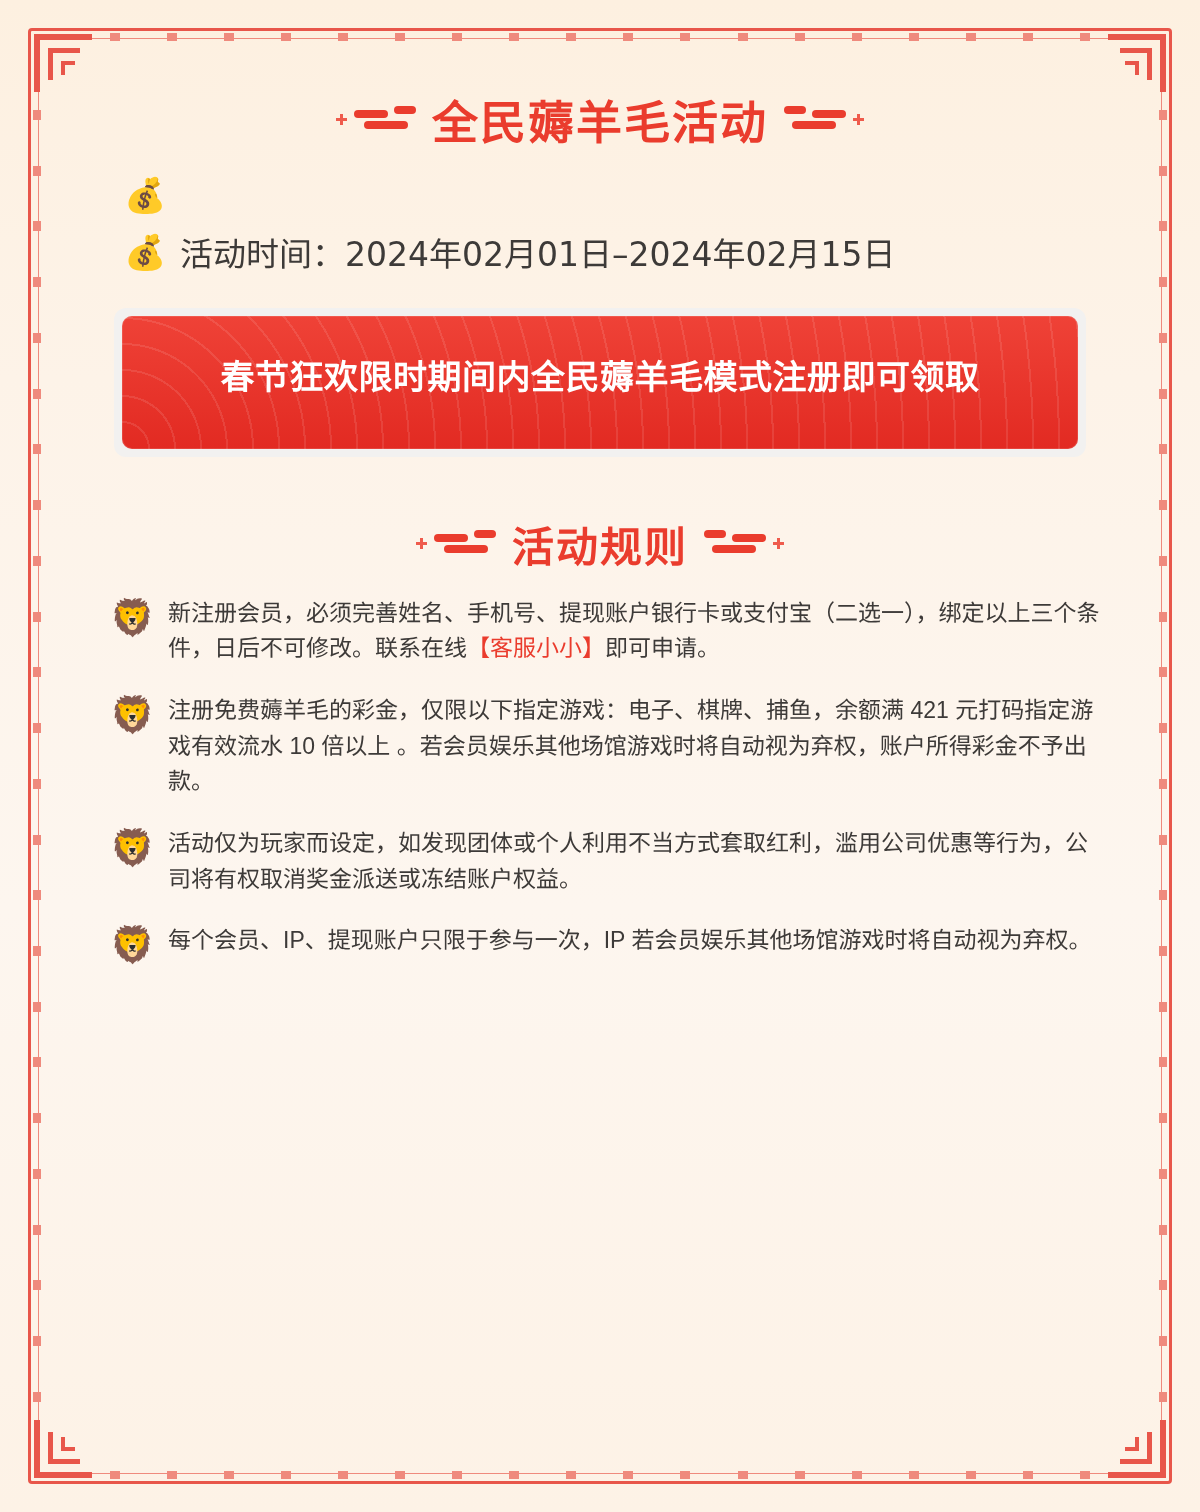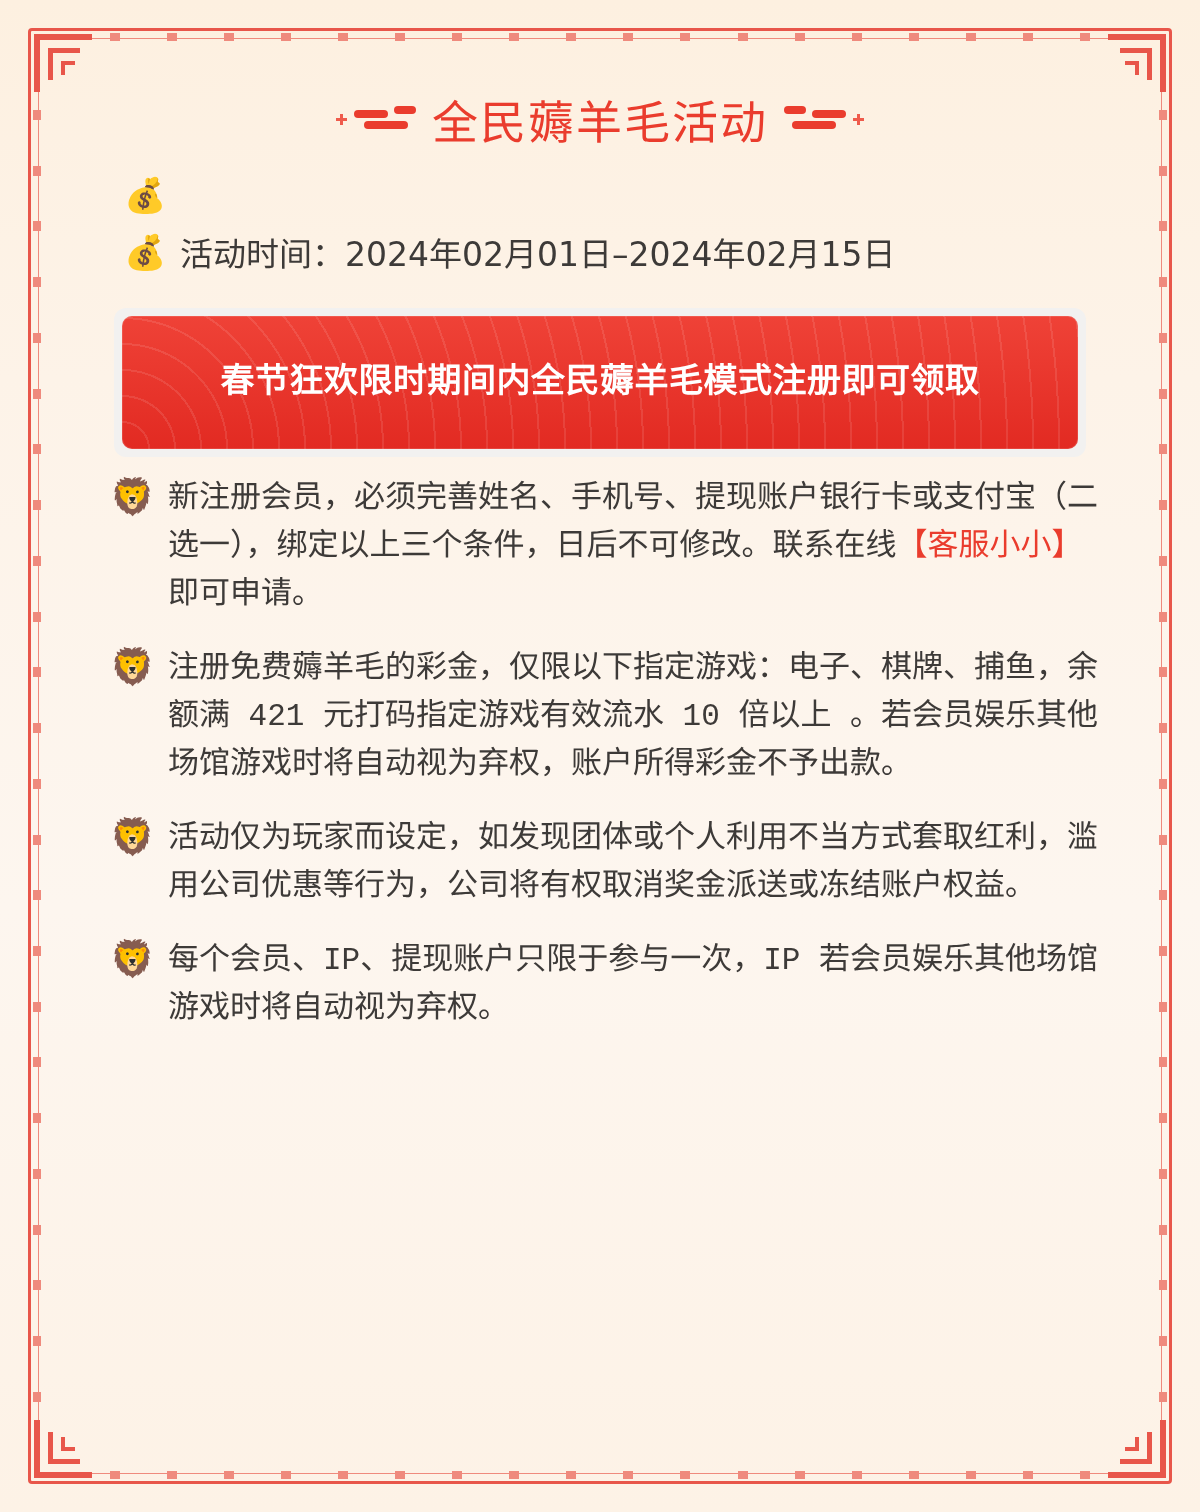--- a/index.html
+++ b/index.html
@@ -96,21 +96,21 @@
   
   .title-row {
     display: flex;
     align-items: center;
     justify-content: center;
     gap: 16px;
     margin: 14px 0 26px 0;
   }
   .title-text {
     font-size: 46px;
-    font-weight: normal;
+    font-weight: bold;
     letter-spacing: 2px;
     color: #ea3c2d;
     white-space: nowrap;
     font-family: "DejaVu Sans", "Liberation Sans", sans-serif;
   }
   .title-text.small { font-size: 42px; }
   .ornament { display:flex; align-items:center; gap:7px; }
   .ornament .spark {
     width: 11px; height: 11px; position: relative;
   }
@@ -158,37 +158,37 @@
     background:
       repeating-radial-gradient(circle at 0 100%, rgba(255,255,255,0.10) 0 2px, rgba(255,255,255,0) 2px 26px),
       linear-gradient(180deg, #ef4237 0%, #e22a22 100%);
     padding: 38px 20px 42px 20px;
     text-align: center;
     color: #ffffff;
     font-size: 34px;
     font-weight: bold;
     line-height: 1.55;
     letter-spacing: 0.5px;
-    font-family: Liberation Sans, sans-serif;
+    font-family: Liberation Mono, monospace;
     box-shadow: inset 0 0 0 1px rgba(255,255,255,0.12);
   }
 
   
   .rules { margin: 18px 0 0 0; }
   .rule {
     display: flex;
     gap: 14px;
     margin: 0 10px 26px 30px;
   }
   .rule .emoji { font-size: 36px; width: 44px; padding-top: 4px; }
   .rule-body {
-    font-size: 31px;
+    font-size: 23px;
     line-height: 1.55;
     color: #3d3a38;
-    font-family: Liberation Mono, monospace;
+    font-family: Liberation Sans, sans-serif;
   }
   .hl { color: #ea3c2d; }
 </style>
 </head>
 <body>
 
 <div class="page">
 
   <div class="frame"></div>
 
@@ -347,20 +347,39 @@
       <span class="emoji">💰</span>
       <span>活动时间：2024年02月01日–2024年02月15日</span>
     </div>
 
     <div class="banner-wrap">
       <div class="banner">
         <div>春节狂欢限时期间内全民薅羊毛模式注册即可领取</div>
       </div>
     </div>
 
+    <div class="title-row" style="margin-top:56px;margin-bottom:22px;">
+      <div class="ornament">
+        <div class="spark"></div>
+        <div class="cloud">
+            <b class="b1"></b>
+            <b class="b2"></b>
+            <b class="b3"></b>
+          </div>
+      </div>
+      <div class="title-text small">活动规则</div>
+      <div class="ornament">
+        <div class="cloud flip">
+            <b class="b1"></b>
+            <b class="b2"></b>
+            <b class="b3"></b>
+          </div>
+        <div class="spark"></div>
+      </div>
+    </div>
 
     <div class="rules">
 
       <div class="rule">
         <span class="emoji">🦁</span>
         <div class="rule-body"><span>新注册会员，必须完善姓名、手机号、提现账户银行卡或支付宝（二选一），绑定以上三个条件，日后不可修改。联系在线</span><span class="hl">【客服小小】</span><span>即可申请。</span></div>
       </div>
 
       <div class="rule">
         <span class="emoji">🦁</span>

